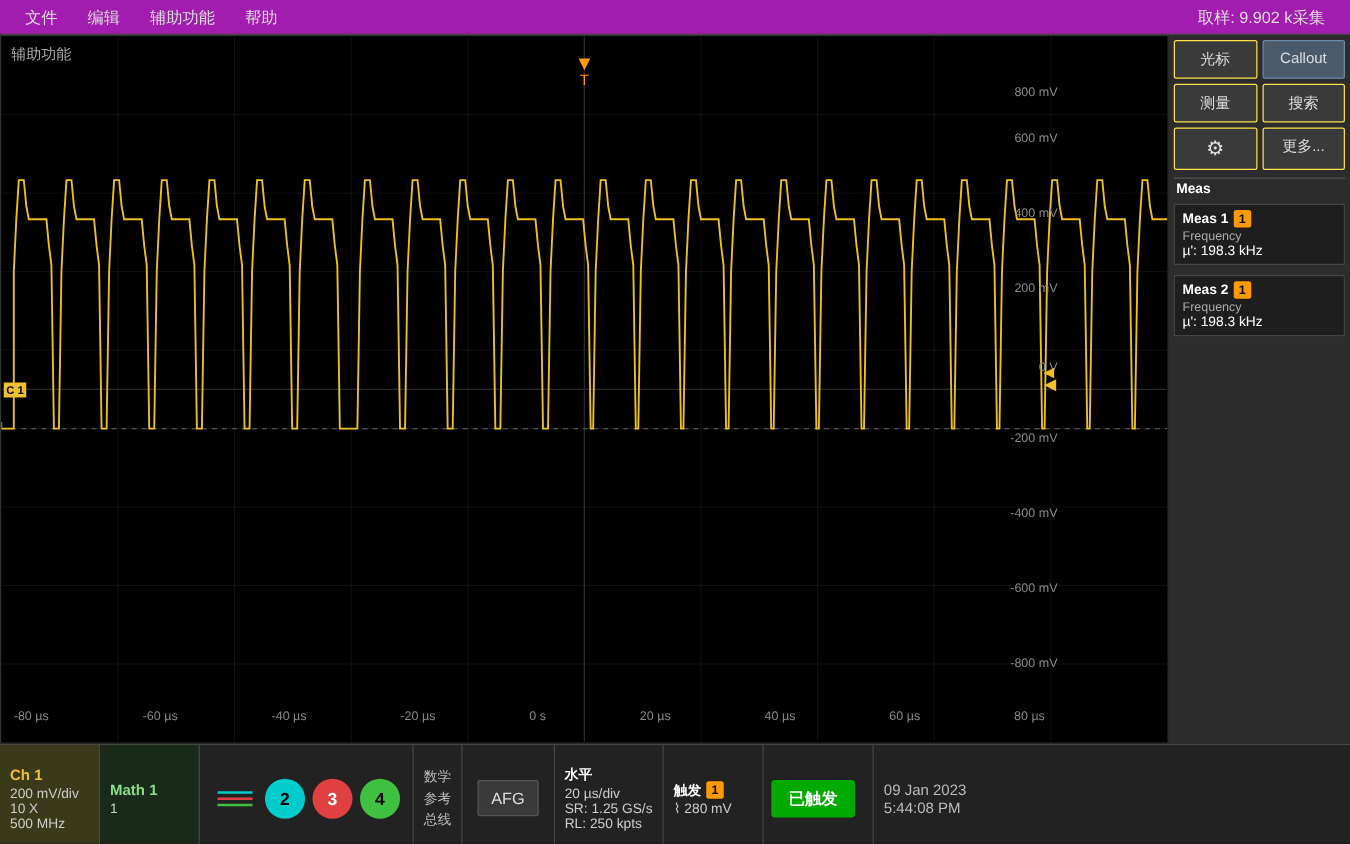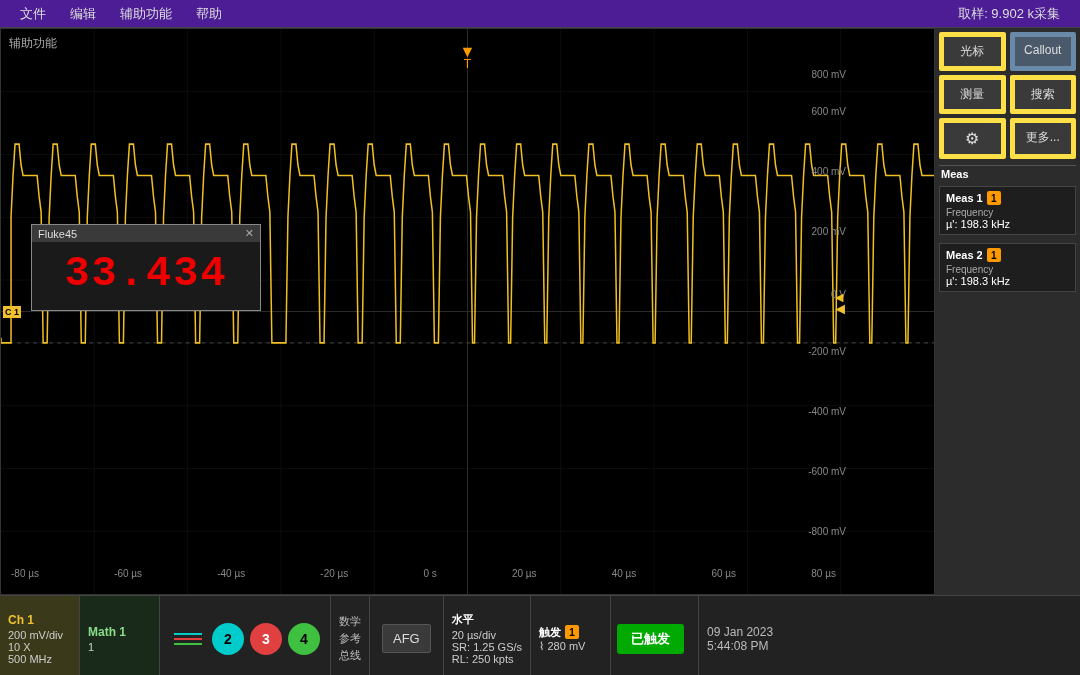--- a/index.html
+++ b/index.html
@@ -10,21 +10,21 @@
       font-family: 'Arial', sans-serif;
       color: #ddd;
       overflow: hidden;
       position: relative;
     }
 
     
     #menu-bar {
       width: 100%;
       height: 28px;
-      background: #4c1d95;
+      background: #a21caf;
       display: flex;
       align-items: center;
       padding: 0 8px;
       border-bottom: 1px solid #444;
     }
     .menu-item {
       padding: 0 12px;
       font-size: 13px;
       color: #ddd;
       cursor: pointer;
@@ -80,21 +80,21 @@
     }
 
     .panel-btn-row {
       display: flex;
       gap: 4px;
     }
 
     .panel-btn {
       flex: 1;
       background: #3a3a3a;
-      border: 5px solid #fde047;
+      border: 1px solid #fde047;
       color: #ddd;
       font-size: 12px;
       padding: 6px 4px;
       text-align: center;
       cursor: pointer;
       border-radius: 2px;
     }
     .panel-btn.active { background: #4a5a6a; border-color: #6a8aaa; }
 
     .meas-section {
@@ -572,27 +572,20 @@
       <span>20 µs</span>
       <span>40 µs</span>
       <span>60 µs</span>
       <span>80 µs</span>
     </div>
 
     <div id="ch1-marker">C 1</div>
 
     <div id="right-arrow">◄</div>
 
-    <div id="fluke-overlay">
-      <div id="fluke-titlebar">
-        <span>Fluke45</span>
-        <span id="fluke-close">✕</span>
-      </div>
-      <div id="fluke-value">33.434</div>
-    </div>
 
     <div style="position:absolute;right:88px;top:46%;color:#f0c020;font-size:14px;z-index:10;">◄</div>
 
   </div>
 
   <div id="right-panel">
     <div class="panel-btn-row">
       <div class="panel-btn">光标</div>
       <div class="panel-btn active">Callout</div>
     </div>

